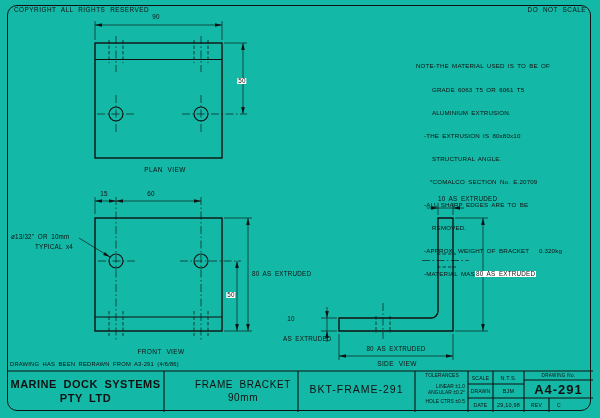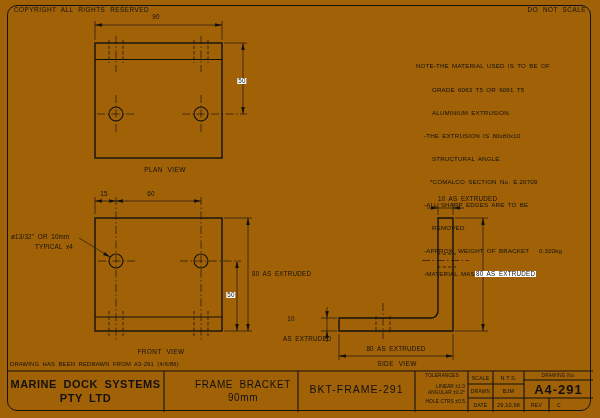--- a/index.html
+++ b/index.html
@@ -1,17 +1,17 @@
 <!DOCTYPE html>
 <html><head>
 <meta charset="utf-8">
 <style>
   html,body{margin:0;padding:0;background:#e8e8e8;}
   .sheet{
-    position:relative;width:600px;height:418px;background:#a16207;
+    position:relative;width:600px;height:418px;background:#14b8a6;
     font-family:"Liberation Sans",sans-serif;color:#111;overflow:hidden;
   }
   .page-border{
     position:absolute;left:7px;top:5px;width:584px;height:406px;
     border:1.7px solid #111;border-radius:10px;box-sizing:border-box;
   }
   svg{position:absolute;left:0;top:0;}
   .lbl{
     position:absolute;font-size:6.3px;letter-spacing:.2px;word-spacing:1.6px;
     white-space:pre;line-height:1;color:#111;

